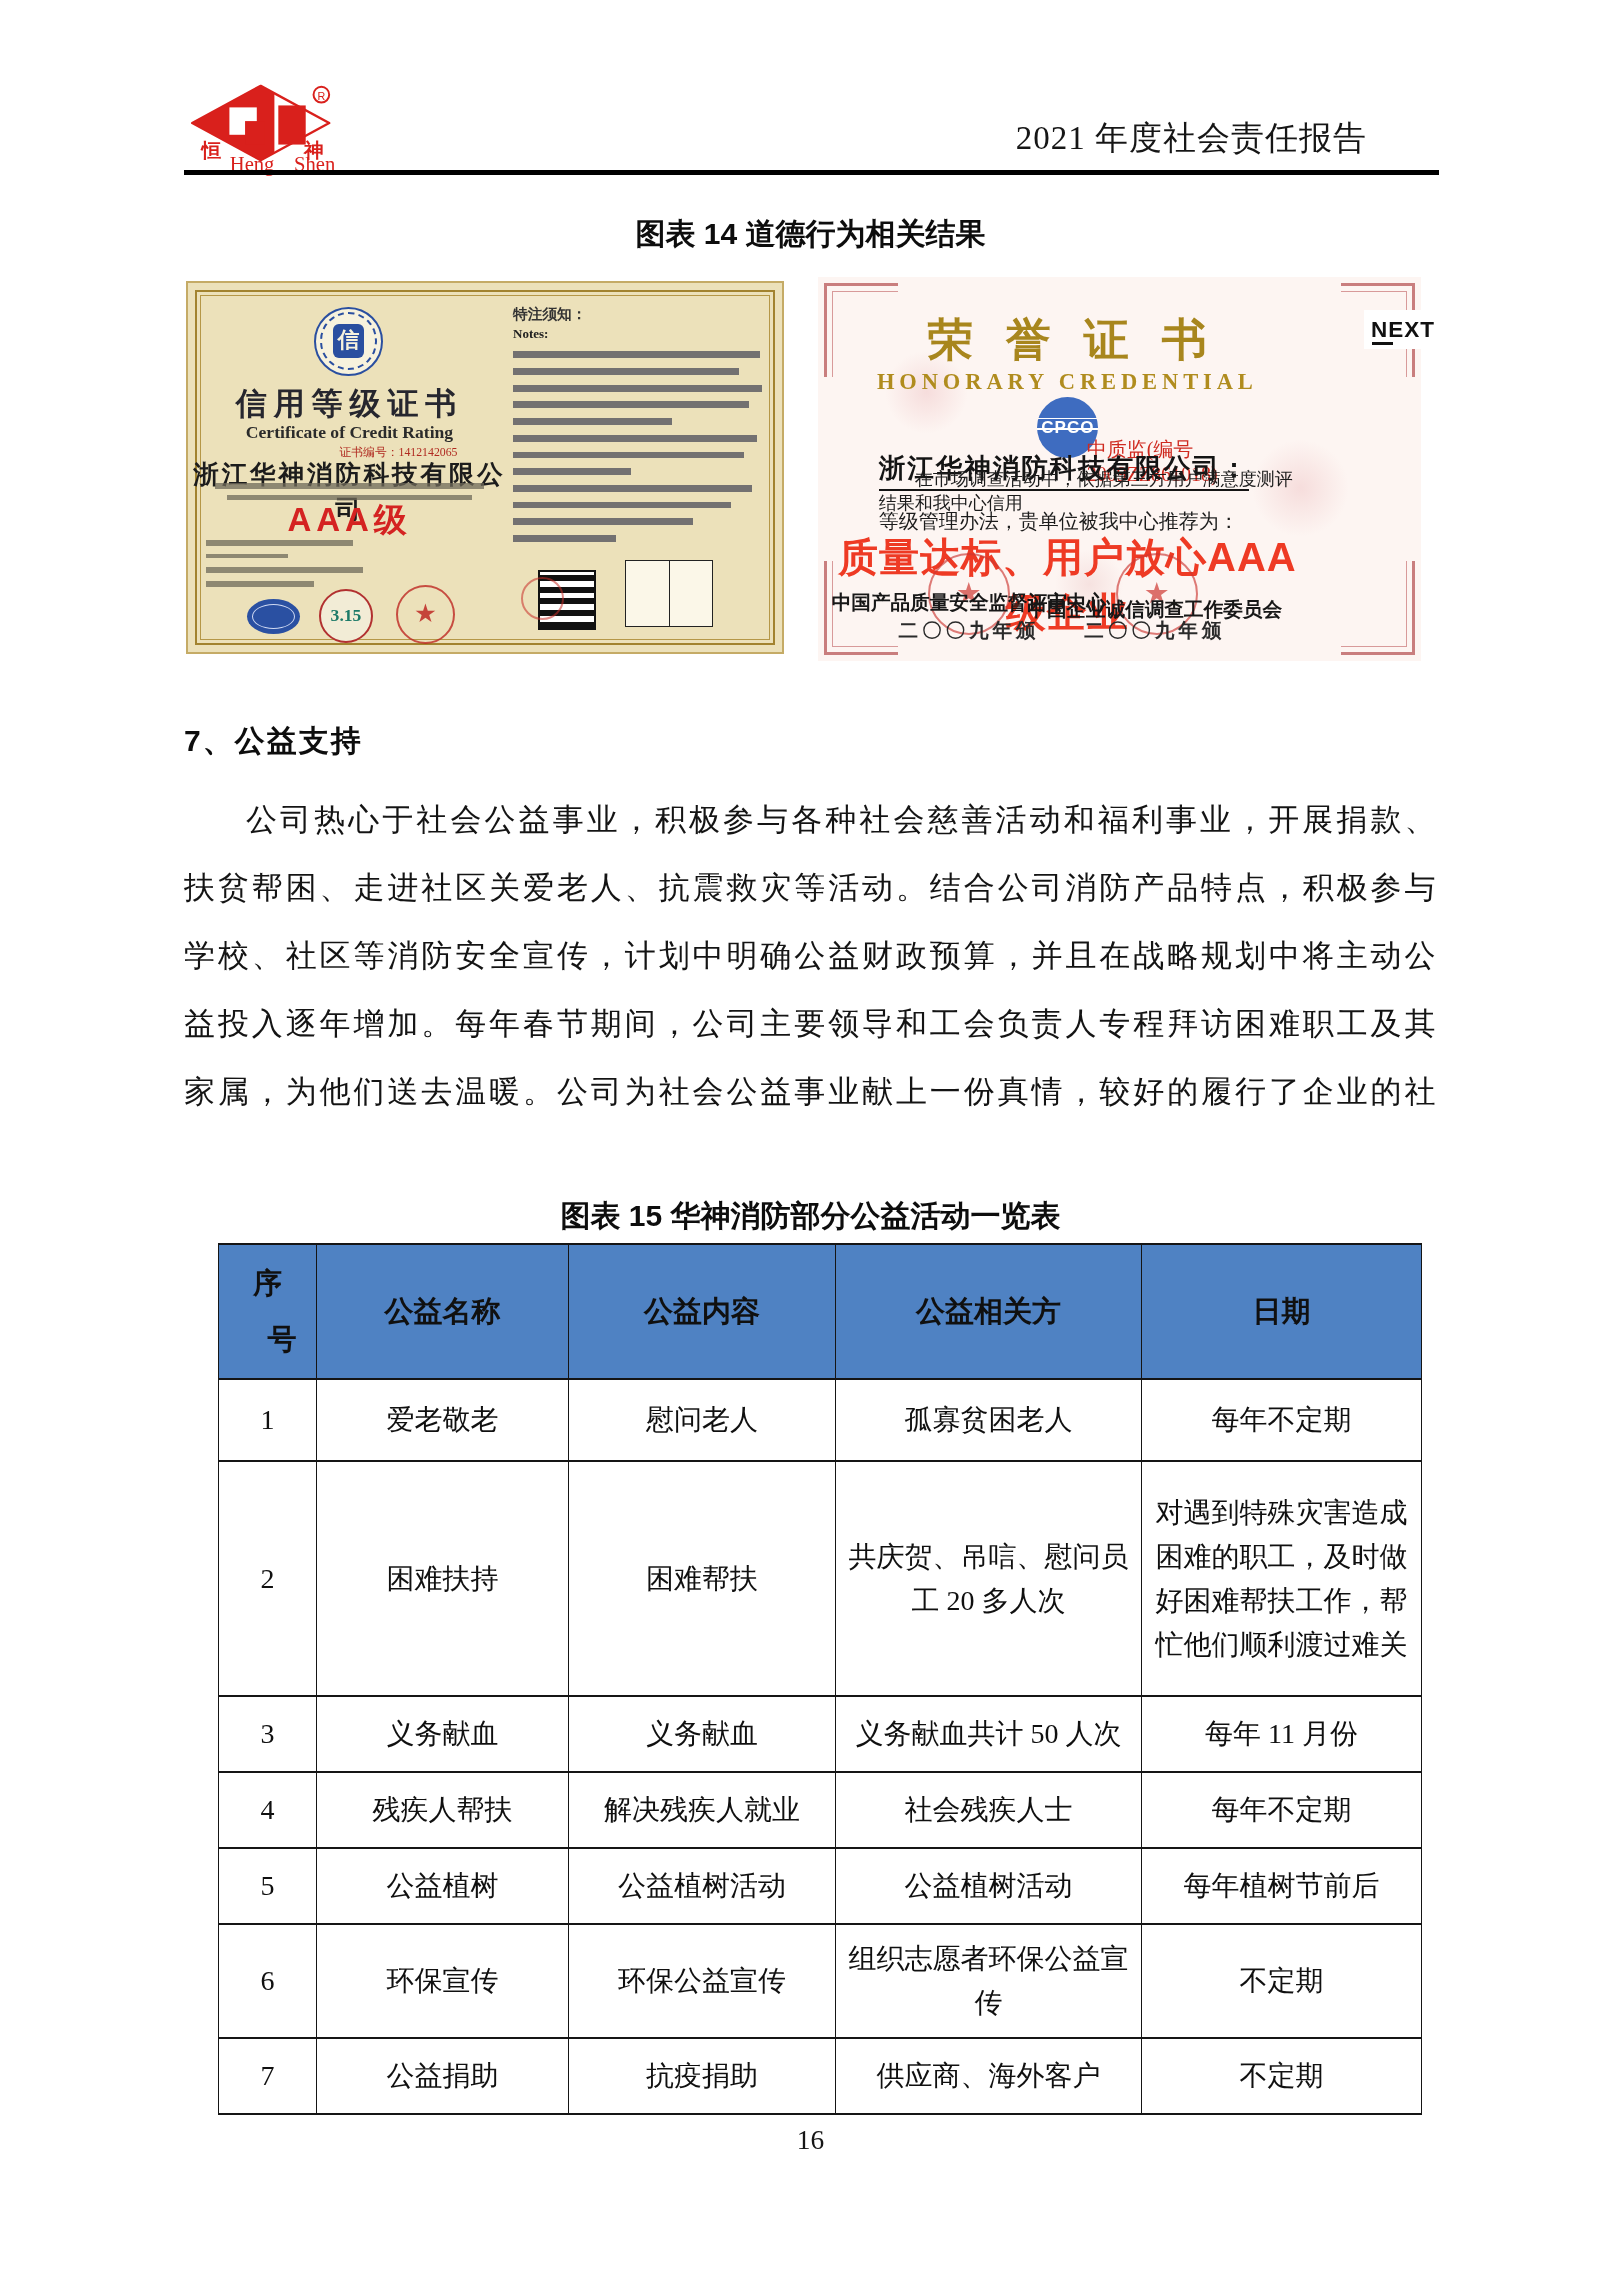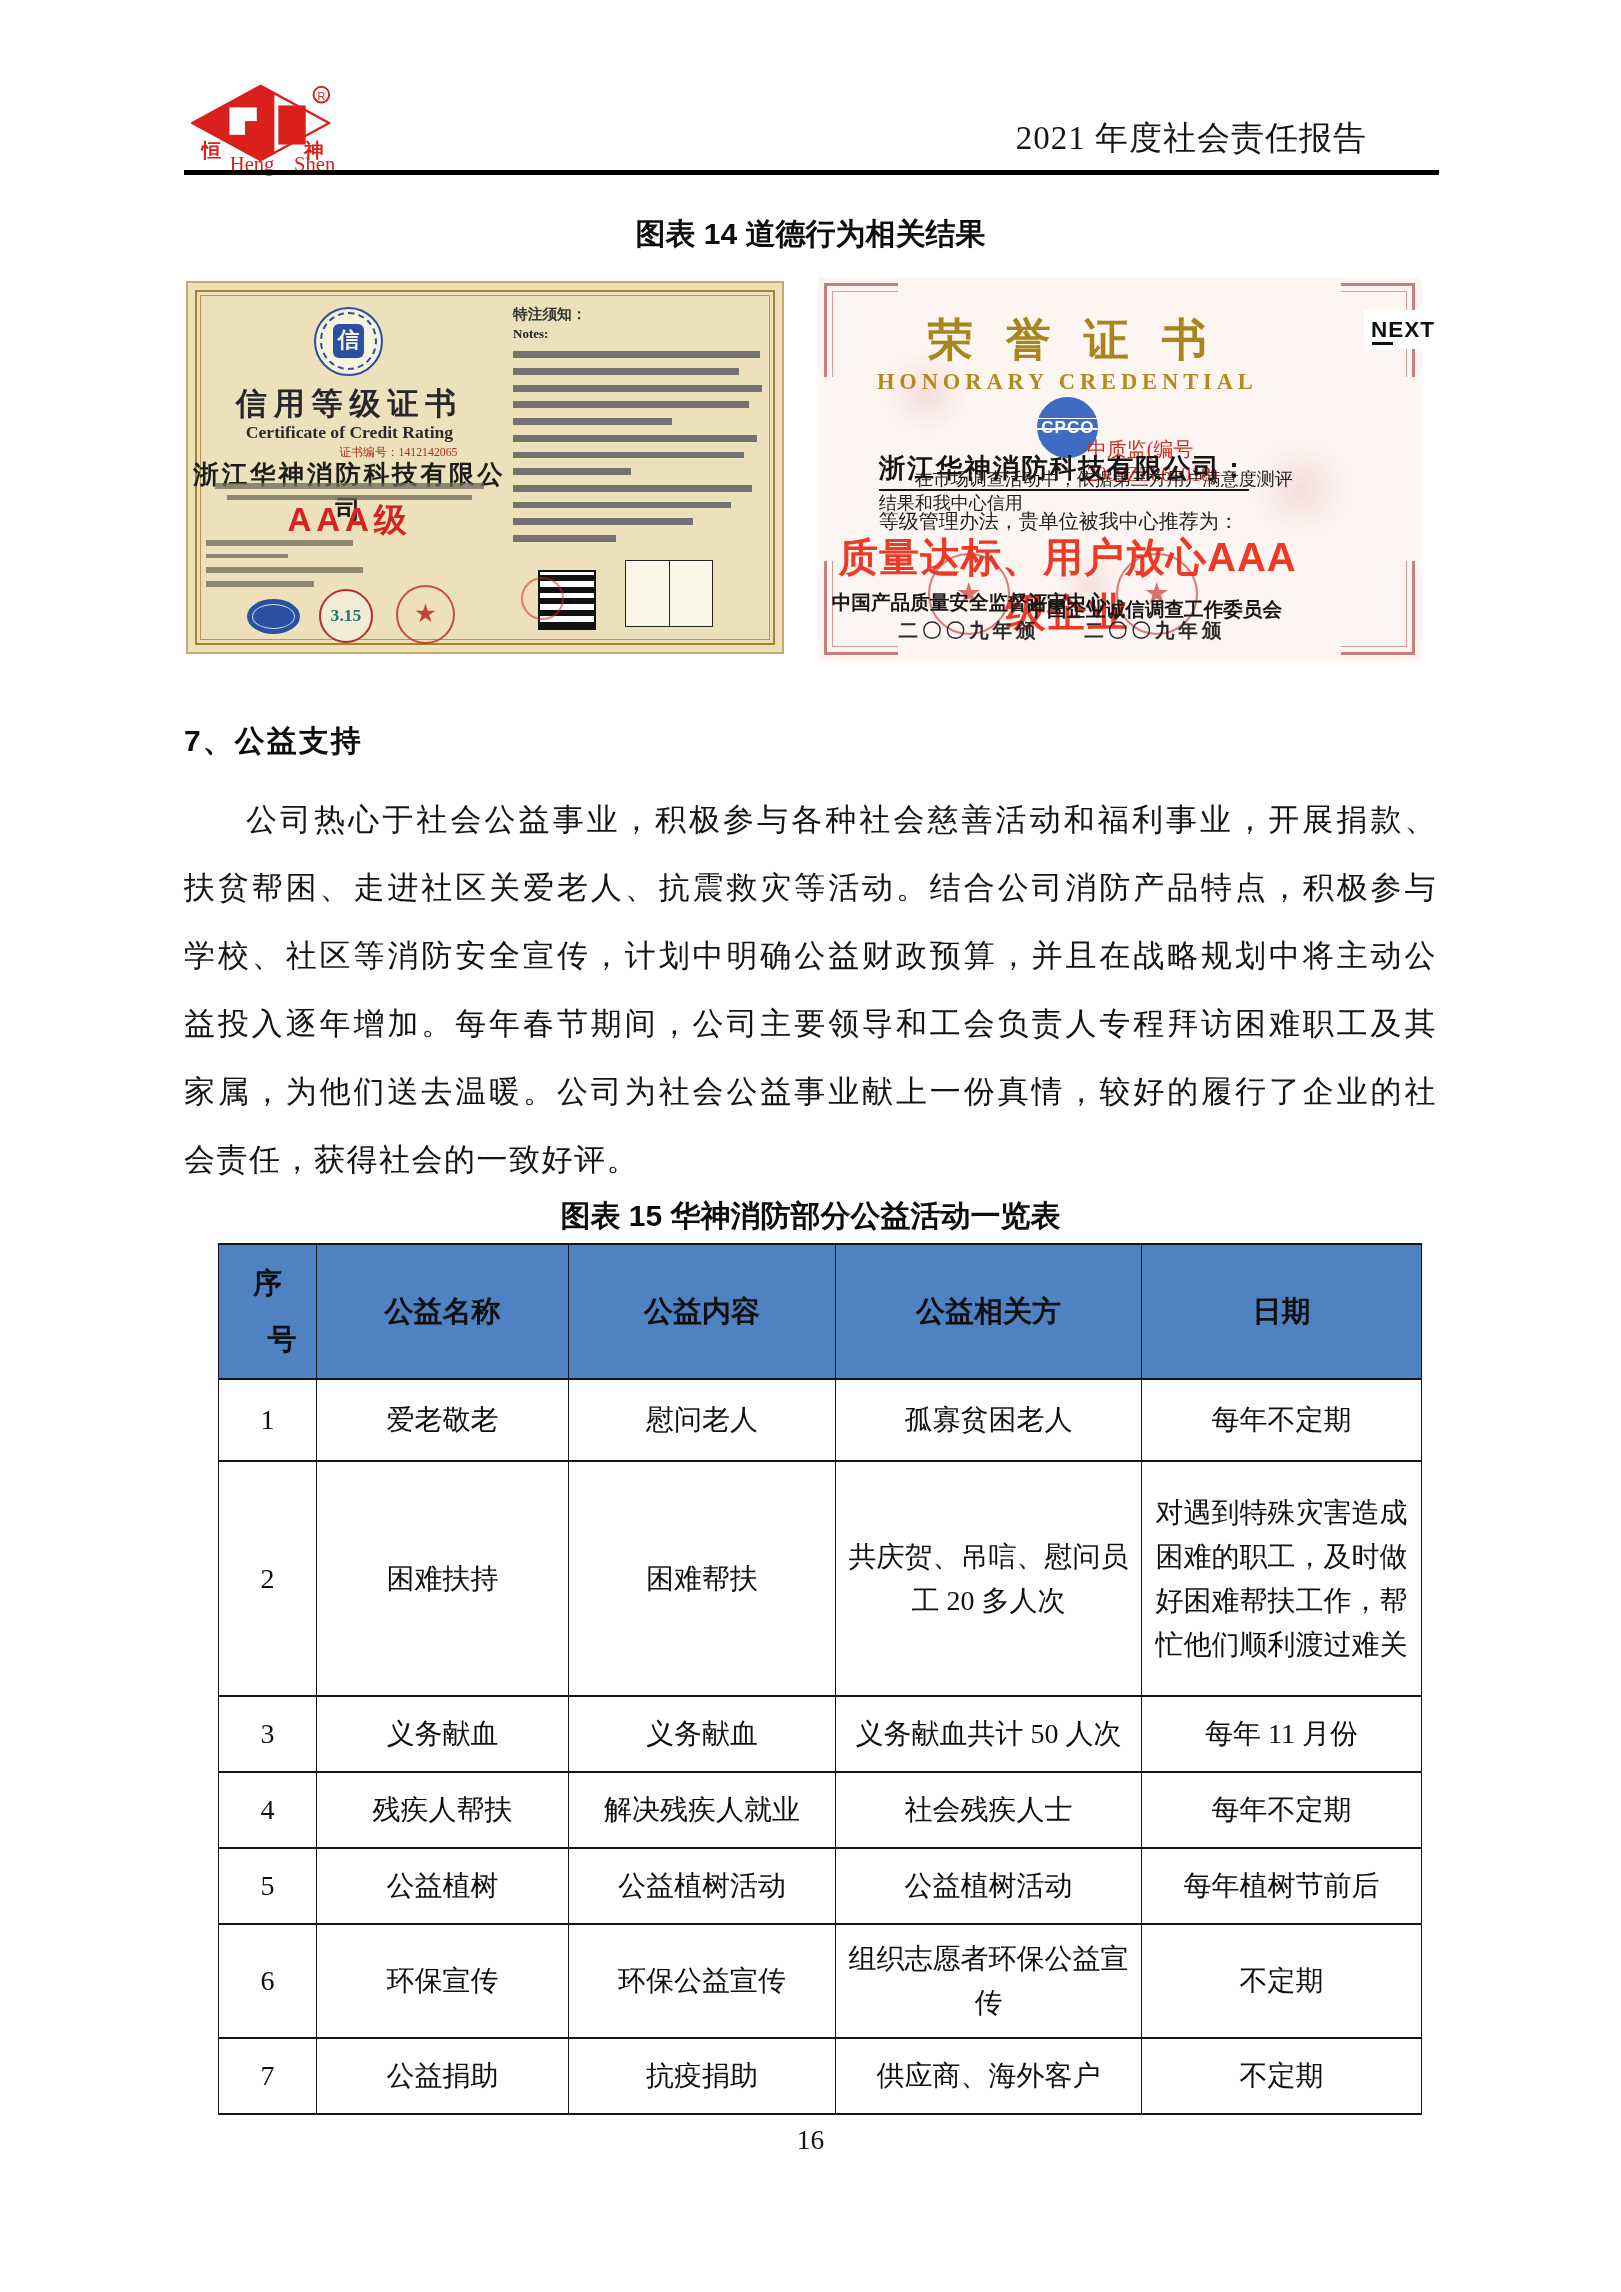--- a/index.html
+++ b/index.html
@@ -258,21 +258,20 @@
     <span>NEXT</span>
   </div>
 
   <div class="sec-head">7、公益支持</div>
   <div class="para">
     <div class="pline first">公司热心于社会公益事业，积极参与各种社会慈善活动和福利事业，开展捐款、</div>
     <div class="pline">扶贫帮困、走进社区关爱老人、抗震救灾等活动。结合公司消防产品特点，积极参与</div>
     <div class="pline">学校、社区等消防安全宣传，计划中明确公益财政预算，并且在战略规划中将主动公</div>
     <div class="pline">益投入逐年增加。每年春节期间，公司主要领导和工会负责人专程拜访困难职工及其</div>
     <div class="pline">家属，为他们送去温暖。公司为社会公益事业献上一份真情，较好的履行了企业的社</div>
-    <div class="pline last">会责任，获得社会的一致好评。</div>
   </div>
 
   <div class="caption cap15">图表 15 华神消防部分公益活动一览表</div>
 
   <table class="pub">
     <colgroup>
         <col style="width:98px">
         <col style="width:252px">
         <col style="width:267px">
         <col style="width:306px">

